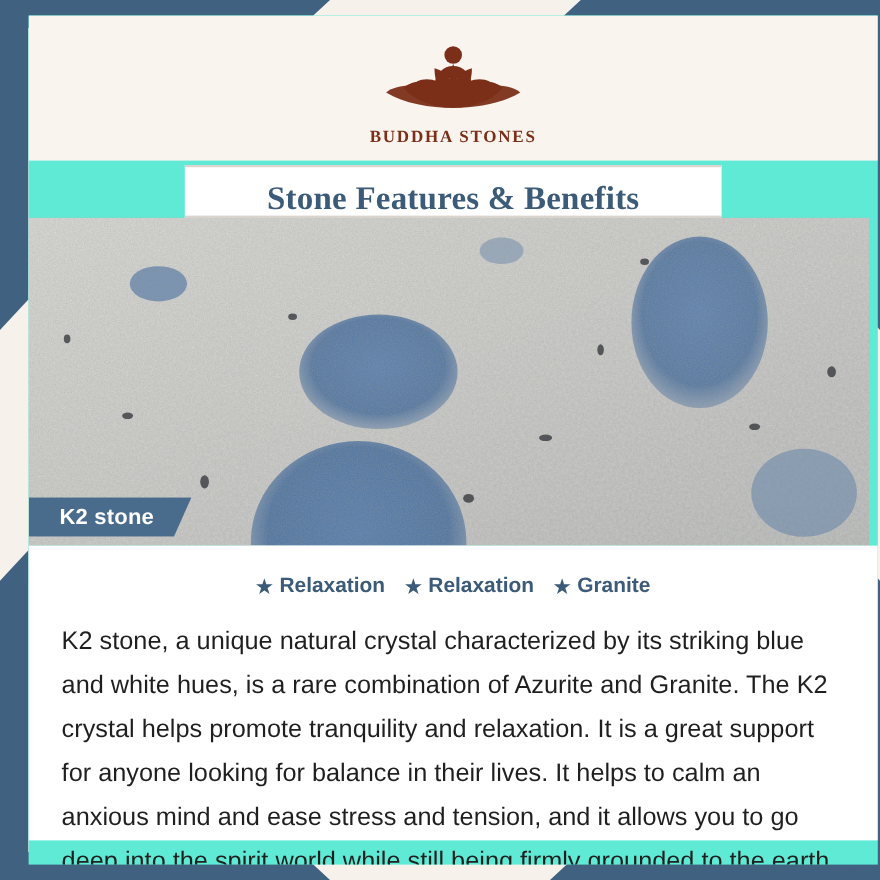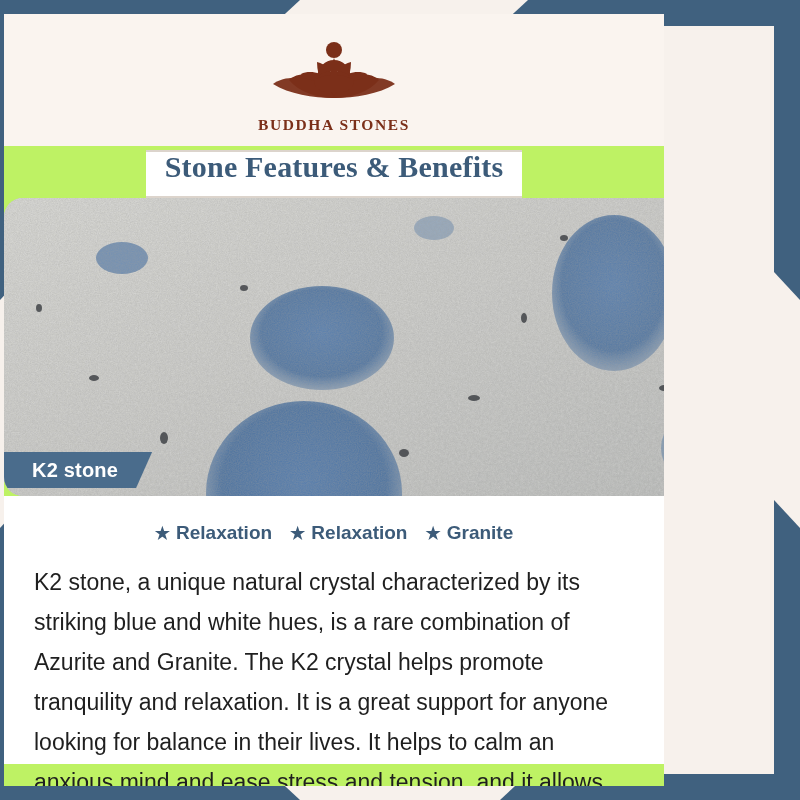--- a/index.html
+++ b/index.html
@@ -64,25 +64,25 @@
   }
   .corner-br2 {
     bottom: 0; right: 0;
     width: 26px; height: 300px;
     clip-path: polygon(0 0, 26px 28px, 26px 300px, 0 300px);
   }
 
   
   #card {
     position: absolute;
-    left: 4px;
+    left: 26px;
     top: 14px;
-    width: 660px;
+    width: 772px;
     height: 772px;
-    background: #bef264;
+    background: #5eead4;
     overflow: hidden;
   }
 
   
   .brand {
     position: relative;
     height: 132px;
     background: #faf4ef;
     display: flex;
     flex-direction: column;
@@ -100,21 +100,21 @@
     color: #7b2f19;
     font-family: "Liberation Serif", serif;
   }
 
   
   .title-band {
     position: relative;
     height: 48px;
     margin: 4px 0 0 0;
     display: flex;
-    align-items: flex-start;
+    align-items: flex-end;
     justify-content: center;
   }
   .title-band .band-bg {
     position: absolute;
     left: 142px; right: 142px; top: 0; bottom: 0;
     background: #ffffff;
     border-top: 2px solid #dcd4cc;
     border-bottom: 2px solid #dcd4cc;
   }
   .title-text {
@@ -126,21 +126,20 @@
     letter-spacing: 0.2px;
   }
 
   
   .photo-wrap {
     position: relative;
     width: 764px;
     height: 298px;
     overflow: hidden;
     background: #b9bdbd;
-    border-radius: 19px;
   }
   .photo-svg { position: absolute; inset: 0; }
 
   .photo-label {
     position: absolute;
     left: 0;
     bottom: 8px;
     height: 36px;
     padding: 0 34px 0 28px;
     background: #4a6c8c;

